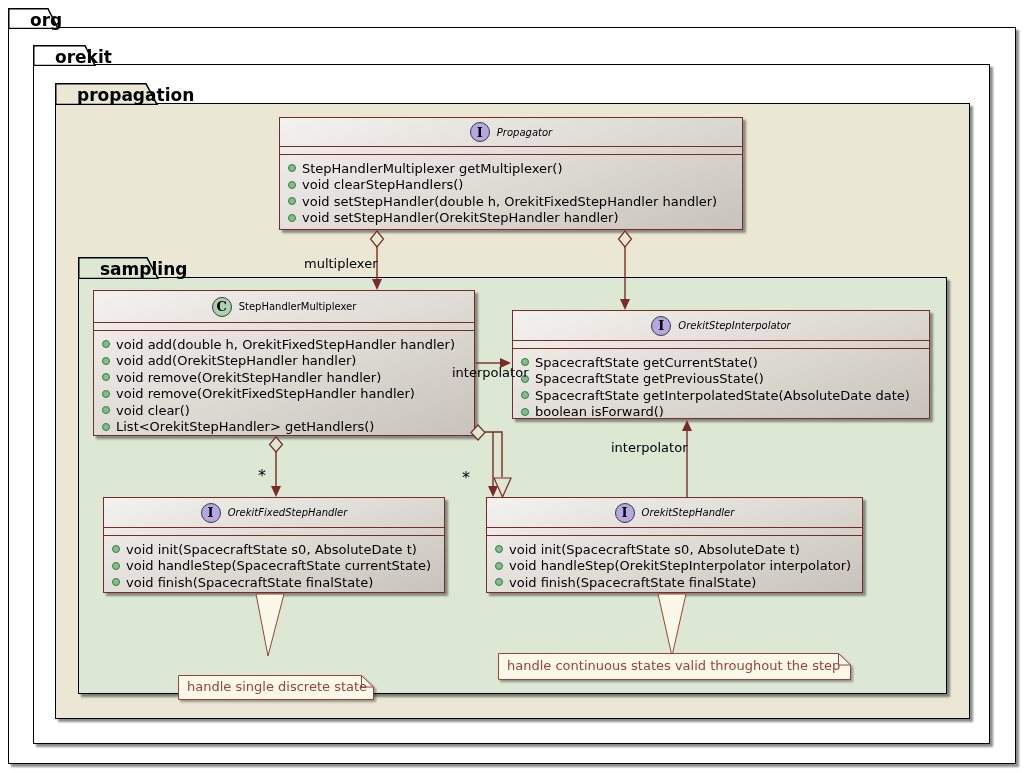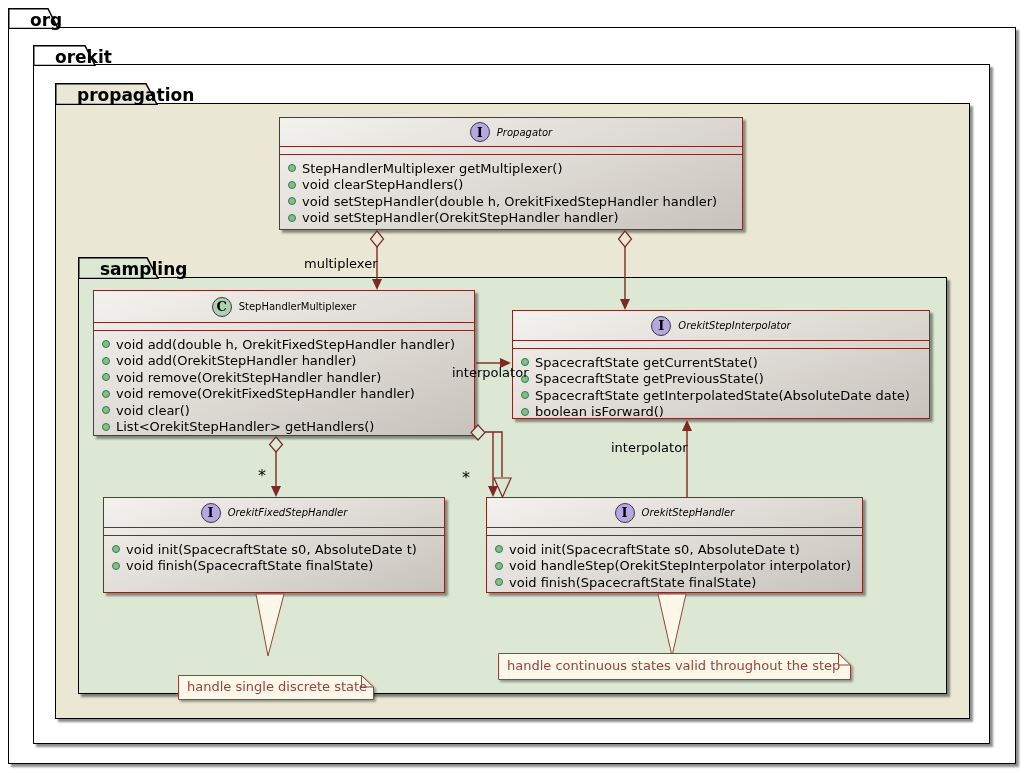--- a/index.html
+++ b/index.html
@@ -204,20 +204,24 @@
       <span class="cname it">OrekitFixedStepHandler</span>
     </div>
     <div class="uml-fields"></div>
     <div class="uml-methods">
       <div class="m">
           <span class="dot"></span>
           <span class="mt">void init(SpacecraftState s0, AbsoluteDate t)</span>
         </div>
       <div class="m">
           <span class="dot"></span>
+          <span class="mt">void handleStep(SpacecraftState currentState)</span>
+        </div>
+      <div class="m">
+          <span class="dot"></span>
           <span class="mt">void finish(SpacecraftState finalState)</span>
         </div>
     </div>
   </div>
 
   <div class="uml-class" style="left:486px; top:497px; width:377px; height:96px;">
     <div class="uml-head" style="height:29px;">
       <span class="spot spot-i">
           <span>I</span>
         </span>

